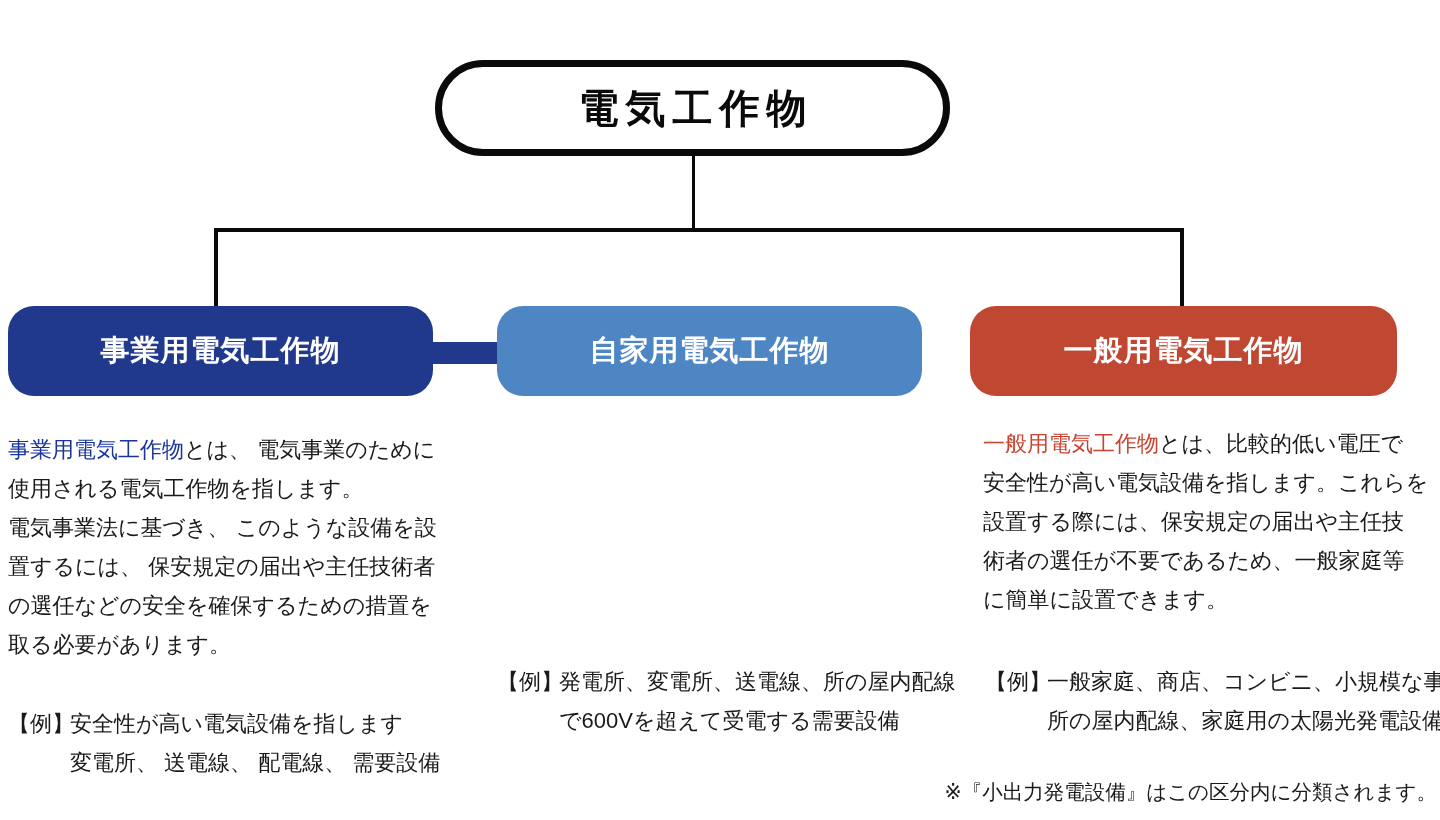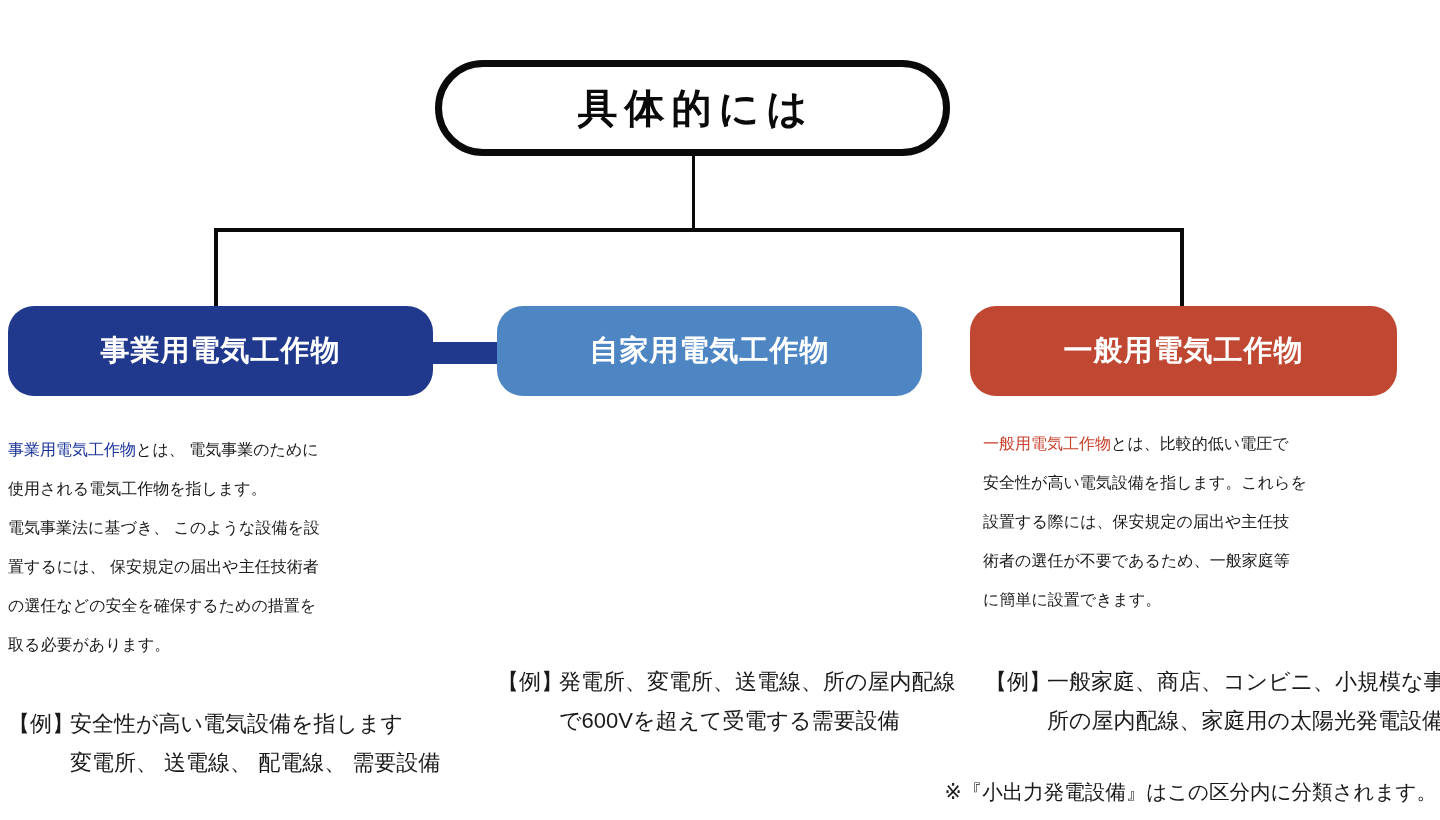--- a/index.html
+++ b/index.html
@@ -24,21 +24,21 @@
   
   .cat-box{
     position:absolute;top:306px;width:425px;height:90px;border-radius:26px;
     display:flex;align-items:center;justify-content:center;
   }
   .cat-box-business{left:8px;background:#20398C;}
   .cat-box-private{left:497px;background:#4E86C4;}
   .cat-box-general{left:970px;width:427px;background:#C04732;}
   .cat-label{color:#ffffff;font-size:29px;font-weight:800;letter-spacing:1px;}
   
-  .para{position:absolute;font-size:16px;line-height:39px;white-space:pre;color:#1a1a1a;}
+  .para{position:absolute;font-size:22px;line-height:39px;white-space:pre;color:#1a1a1a;}
   .para-business{left:8px;top:430px;}
   .para-private{left:497px;top:424px;}
   .para-general{left:983px;top:424px;}
   .term{font-weight:400;}
   .term-business{color:#1B3499;}
   .term-private{color:#4E8AC9;}
   .term-general{color:#C9422E;}
   
   .example{position:absolute;font-size:22px;line-height:39px;white-space:pre;padding-left:62px;color:#1a1a1a;}
   .example .prefix{position:absolute;left:0;top:0;}
@@ -47,21 +47,21 @@
   .example-general{left:985px;top:662px;}
   
   .footnote{position:absolute;right:3px;top:778px;font-size:20.5px;white-space:nowrap;color:#1a1a1a;margin-left:20px;}
 </style>
 </head>
 <body>
 
 <div id="canvas">
 
   <div class="root-box">
-    <span class="root-label">具体的には</span>
+    <span class="root-label">電気工作物</span>
   </div>
 
   <div class="line line-v-center"></div>
   <div class="line line-h"></div>
   <div class="line line-v-left"></div>
   <div class="line line-v-right"></div>
   <div class="connector-bar"></div>
 
   <div class="cat-box cat-box-business">
     <span class="cat-label">事業用電気工作物</span>

